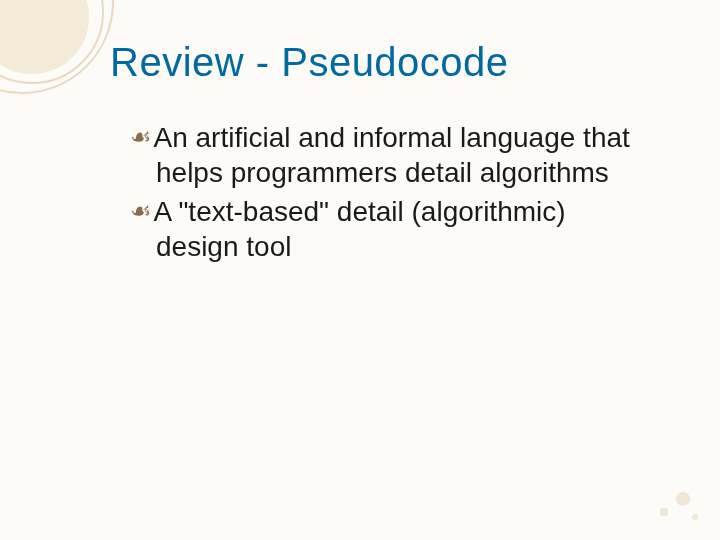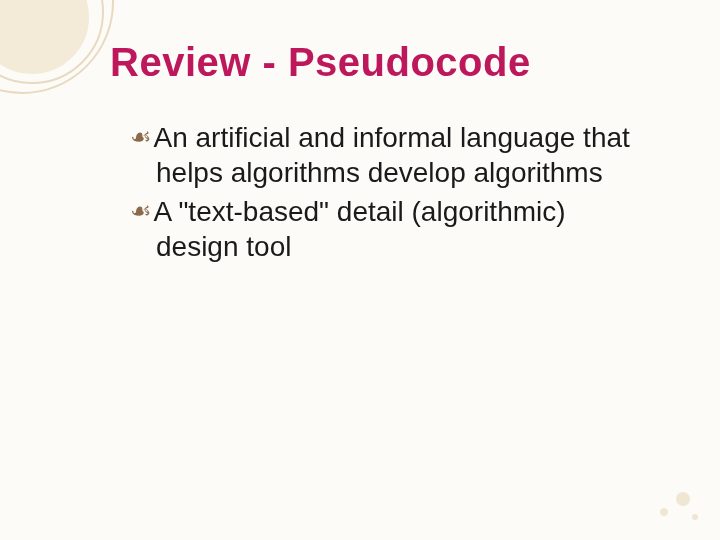--- a/index.html
+++ b/index.html
@@ -34,23 +34,22 @@
   }
   .dot.d1 { width: 14px; height: 14px; right: 30px; bottom: 34px; }
   .dot.d2 { width: 8px;  height: 8px;  right: 52px; bottom: 24px; }
   .dot.d3 { width: 6px;  height: 6px;  right: 22px; bottom: 20px; }
 
   .title {
     position: absolute;
     left: 110px;
     top: 40px;
     font-size: 40px;
-    color: #be185d;
+    color: #0369a1;
     letter-spacing: 0.5px;
-    font-weight: bold;
   }
   .body {
     position: absolute;
     left: 130px;
     top: 120px;
     right: 70px;
     font-size: 28px;
     color: #1a1a1a;
     line-height: 1.25;
   }
@@ -77,20 +76,20 @@
   <div class="ring r2"></div>
   <div class="ring r3"></div>
   <div class="dot d1"></div>
   <div class="dot d2"></div>
   <div class="dot d3"></div>
 
   <div class="title">Review - Pseudocode</div>
 
   <div class="body">
     <div class="item">
-      <span class="bullet">☙</span><span>An artificial and informal language that helps algorithms develop algorithms</span>
+      <span class="bullet">☙</span><span>An artificial and informal language that helps programmers detail algorithms</span>
     </div>
     <div class="item">
       <span class="bullet">☙</span><span>A "text-based" detail (algorithmic) design tool</span>
     </div>
   </div>
 
 </div>
 
 </body></html>

